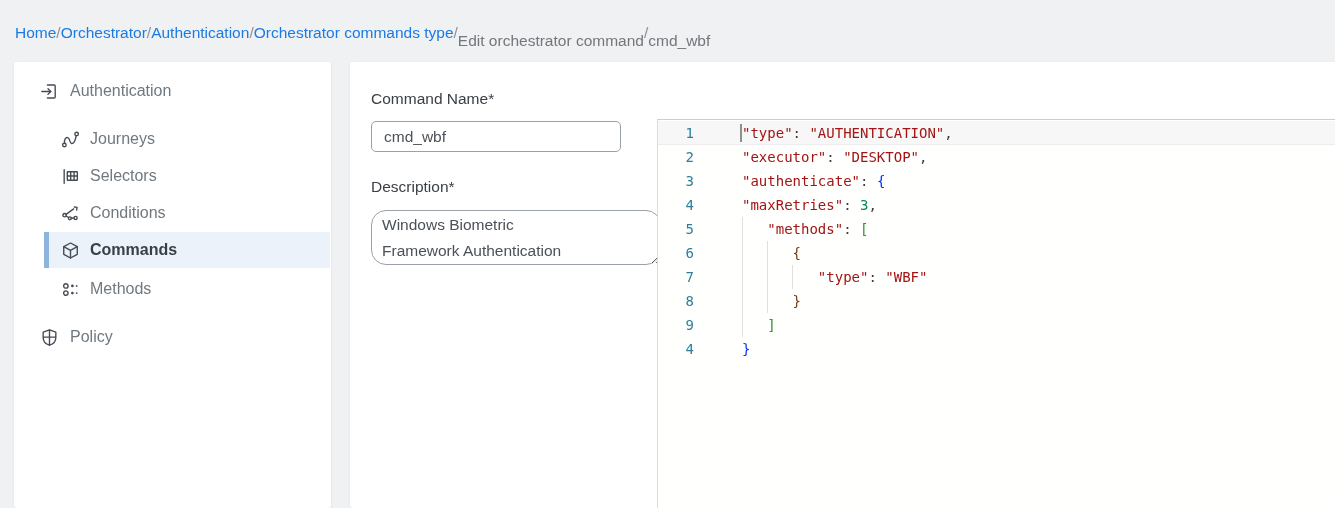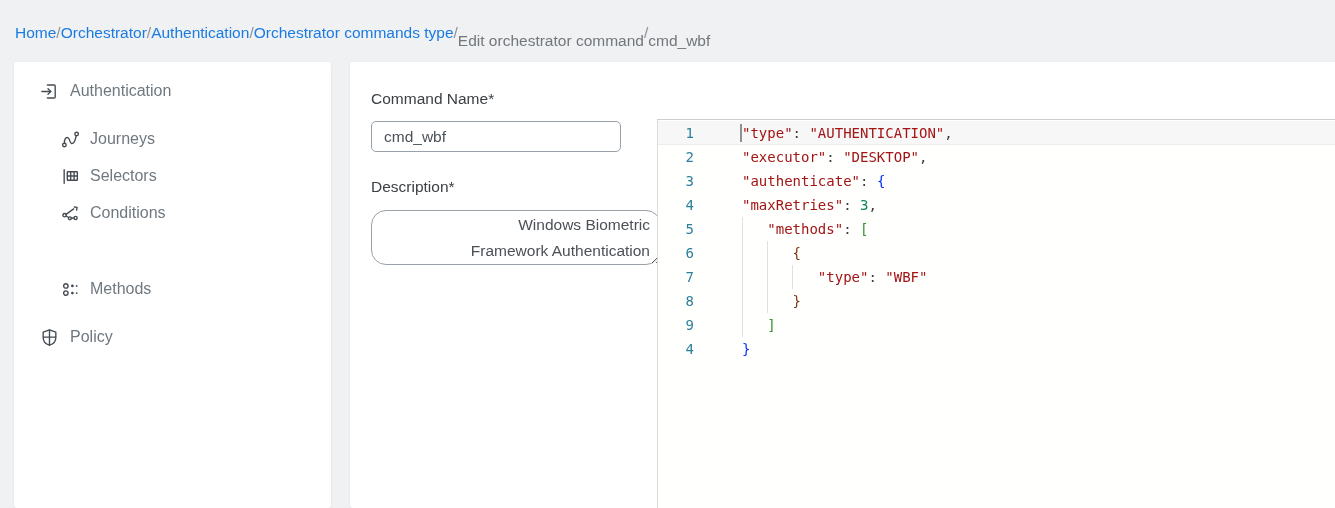--- a/index.html
+++ b/index.html
@@ -50,21 +50,21 @@
   .text-input {
     position:absolute; left:21px; top:59px; width:250px; height:31px;
     border:1px solid #9aa1a8; border-radius:5px; background:#fff;
     font-family:"Liberation Sans", sans-serif; font-size:15.5px; color:#4b5157;
     padding:0 12px; outline:none;
   }
   .desc-area {
     position:absolute; left:21px; top:148px; width:290px; height:55px;
     border:1px solid #9aa1a8; border-radius:15px; background:#fff;
     font-family:"Liberation Sans", sans-serif; font-size:15.5px; color:#4b5157;
-    line-height:26px; padding:1px 10px; outline:none; resize:both; overflow:hidden;text-align:right;
+    line-height:26px; padding:1px 10px; outline:none; resize:both; overflow:hidden;
   }
   
   .editor {
     position:absolute; left:307px; top:57px; right:0; bottom:0;
     background:#fffffe; border-top:1px solid #cdcdcd; border-left:1px solid #dcdcdc;
     font-family:"DejaVu Sans Mono", monospace; font-size:14px;
     padding-top:1px; overflow:hidden;
   }
   .code-row { position:relative; display:flex; height:24px; line-height:24px; }
   .code-row.current {
@@ -150,20 +150,30 @@
           <circle cx="3.4" cy="10.6" r="1.6"></circle>
           <circle cx="8.4" cy="13.6" r="1.4"></circle>
           <circle cx="13.8" cy="13.2" r="1.5"></circle>
           <path d="M4.8 9.8 12 4.6M4.9 11.4l2.2 1.4M9.8 13.5l2.5-.2"></path>
           <path d="M12.6 2.8l2.6.4-.4 2.6"></path>
         </svg>
     </span>
     <span class="lbl">Conditions</span>
   </div>
 
+  <div class="nav-row lvl-1 selected" style="top:170px;">
+    <span class="sel-bg"></span>
+    <span class="icon">
+      <svg viewBox="0 0 18 18">
+          <path d="M9 1.9 15.4 5.4v7.2L9 16.1 2.6 12.6V5.4Z"></path>
+          <path d="M2.6 5.4 9 8.9l6.4-3.5M9 8.9v7.2"></path>
+        </svg>
+    </span>
+    <span class="lbl">Commands</span>
+  </div>
 
   <div class="nav-row lvl-1" style="top:209px;">
     <span class="icon">
       <svg viewBox="0 0 18 18">
           <circle cx="4.6" cy="5.6" r="2.1"></circle>
           <circle cx="4.6" cy="12.4" r="2.1"></circle>
           <circle class="fill" cx="10.8" cy="5.6" r="1.3"></circle>
           <circle class="fill" cx="10.8" cy="12.4" r="1.3"></circle>
           <circle class="fill" cx="14.8" cy="5.6" r="0.9"></circle>
           <circle class="fill" cx="14.8" cy="12.4" r="0.9"></circle>

